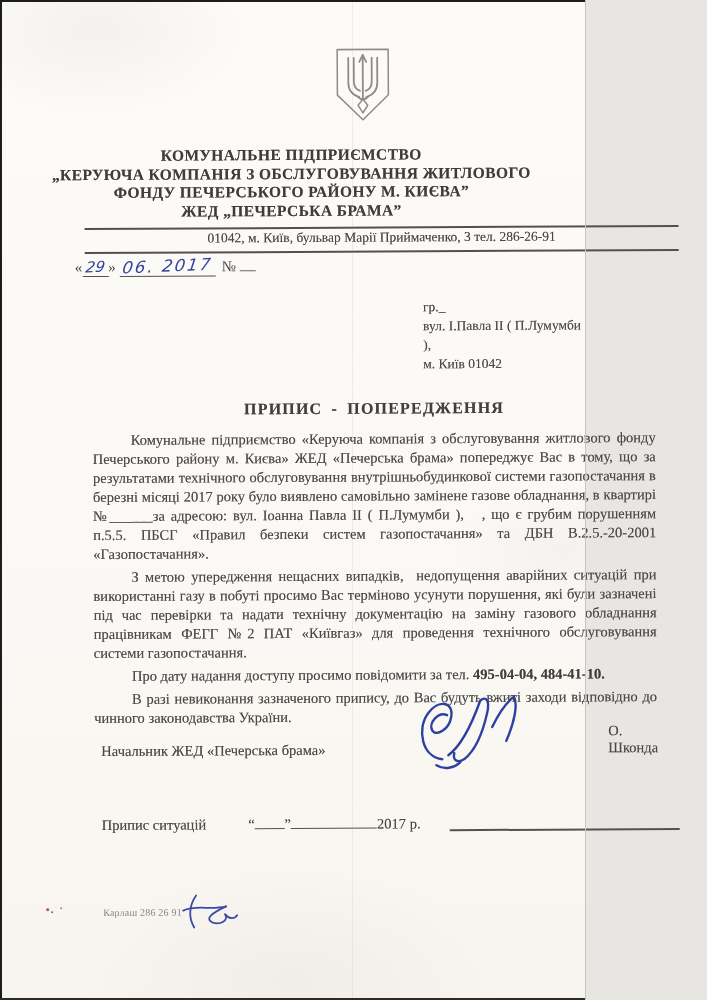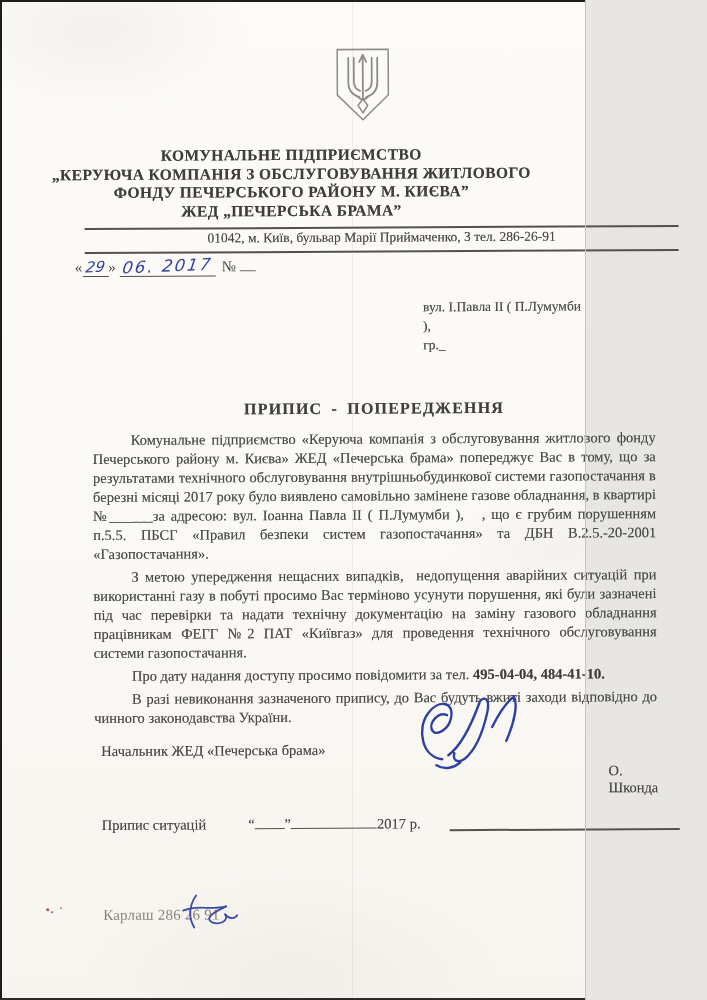--- a/index.html
+++ b/index.html
@@ -49,29 +49,29 @@
 
   .doc-title{position:absolute;left:93px;width:563px;top:400px;text-align:center;
     font-weight:bold;font-size:16px;letter-spacing:1.2px;word-spacing:4px;color:#403f3c;}
 
   .body-text{position:absolute;left:93px;top:430px;width:563px;font-size:14.5px;line-height:19px;text-align:justify;color:#4a4a48;}
   .body-text p{margin:0 0 4px 0;text-indent:38px;}
   .bold{font-weight:bold;color:#3e3d3a;}
 
   .sig-row-label{position:absolute;left:100px;top:742px;font-size:14.5px;color:#494845;}
   .sig-main{position:absolute;left:405px;top:694px;width:130px;height:78px;}
-  .sig-name{position:absolute;left:607px;top:764px;font-size:14.5px;color:#494845;}
+  .sig-name{position:absolute;left:607px;top:724px;font-size:14.5px;color:#494845;}
 
   .delivery{position:absolute;left:100px;top:814px;font-size:14.5px;color:#4a4945;white-space:nowrap;}
   .delivery .gap1{display:inline-block;width:42px;}
   .blank-s{display:inline-block;width:30px;border-bottom:1.4px solid #55524c;height:14px;}
   .blank-l{display:inline-block;width:86px;border-bottom:1.4px solid #55524c;height:14px;}
   .line-long{position:absolute;left:448px;top:830px;width:230px;height:1.5px;background:#55524c;}
 
-  .executor{position:absolute;left:101px;top:906px;font-size:15px;letter-spacing:0.2px;color:#8a857b;font-family:Liberation Serif, serif;}
+  .executor{position:absolute;left:101px;top:906px;font-size:10px;letter-spacing:0.2px;color:#8a857b;font-family:Liberation Serif, serif;}
   .sig-small{position:absolute;left:178px;top:893px;width:58px;height:38px;}
 
   .speck{position:absolute;border-radius:50%;}
   .speck1{left:44px;top:907px;width:3px;height:3px;background:#a84f63;}
   .speck2{left:49px;top:910px;width:2px;height:2px;background:#8f5a6a;}
   .speck3{left:58px;top:906px;width:2px;height:2px;background:#9a938a;}
 </style>
 </head>
 <body>
 
@@ -99,22 +99,23 @@
 
     <div class="rule rule1"></div>
     <div class="address soft">01042, м. Київ, бульвар Марії Приймаченко, 3 тел. 286-26-91</div>
     <div class="rule rule2"></div>
 
     <div class="date-line">
       <span>«</span><span class="day-slot"><span class="hand">29</span></span><span>»</span><span class="my-slot"><span class="hand">06. 2017</span></span><span>№</span>&nbsp;<span class="no-slot"></span>
     </div>
 
     <div class="recipient soft">
+      <div>гр._</div>
       <div>вул. І.Павла ІІ ( П.Лумумби ),</div>
-      <div>гр._</div>
+      <div>м. Київ 01042</div>
     </div>
 
     <div class="doc-title soft">ПРИПИС - ПОПЕРЕДЖЕННЯ</div>
 
     <div class="body-text soft">
       <p>Комунальне підприємство «Керуюча компанія з обслуговування житлового фонду Печерського району м. Києва» ЖЕД «Печерська брама» попереджує Вас в тому, що за результатами технічного обслуговування внутрішньобудинкової системи газопостачання в березні місяці 2017 року було виявлено самовільно замінене газове обладнання, в квартирі №______за адресою: вул. Іоанна Павла ІІ ( П.Лумумби ),&nbsp;&nbsp;&nbsp;, що є грубим порушенням п.5.5. ПБСГ «Правил безпеки систем газопостачання» та ДБН В.2.5.-20-2001 «Газопостачання».</p>
       <p>З метою упередження нещасних випадків,&nbsp; недопущення аварійних ситуацій при використанні газу в побуті просимо Вас терміново усунути порушення, які були зазначені під час перевірки та надати технічну документацію на заміну газового обладнання працівникам ФЕГГ №2 ПАТ «Київгаз» для проведення технічного обслуговування системи газопостачання.</p>
       <p><span>Про дату надання доступу просимо повідомити за тел. </span><span class="bold">495-04-04, 484-41-10.</span></p>
       <p>В разі невиконання зазначеного припису, до Вас будуть вжиті заходи відповідно до чинного законодавства України.</p>
     </div>

